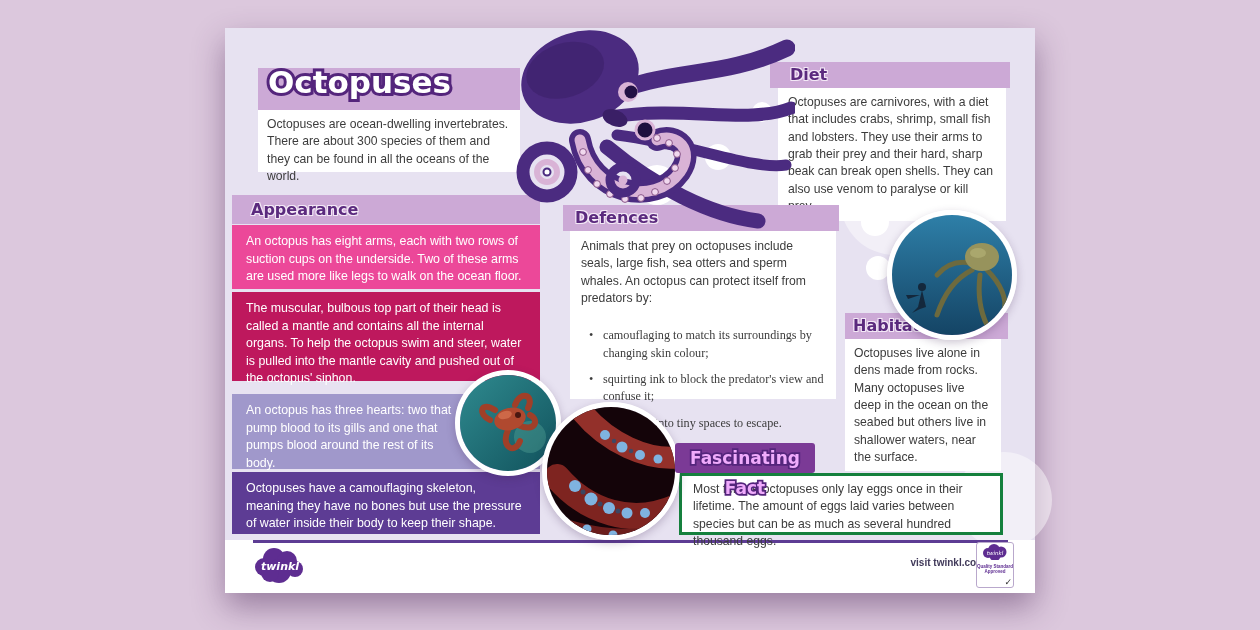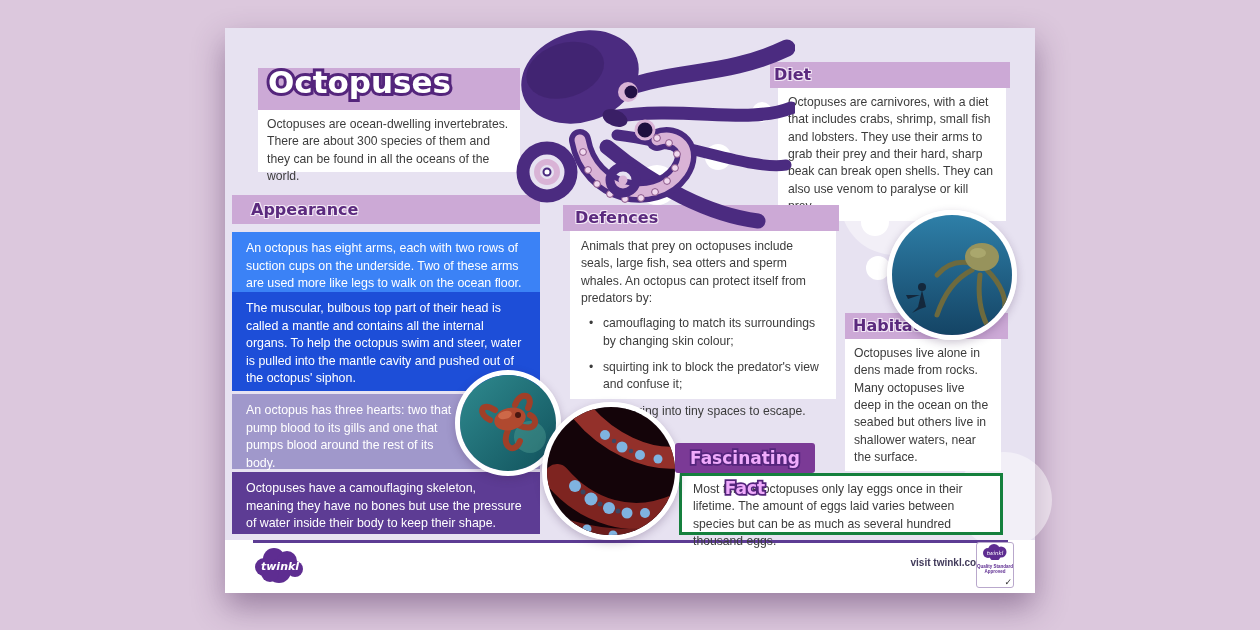--- a/index.html
+++ b/index.html
@@ -24,34 +24,34 @@
           font-weight:bold; font-size:31px; color:#ffffff; z-index:5;
           -webkit-text-stroke:6px #54257c; paint-order:stroke fill; }
 
   .panel { position:absolute; color:#3c3c3c; font-size:12.2px; line-height:1.42; background:#fff; }
   .intro-panel { left:33px; top:82px; width:262px; height:62px; padding:6px 9px; }
 
   .app-band  { left:7px;  top:167px; width:308px; height:29px; }
   .app-band .section-heading { padding-left:19px; line-height:29px; }
   .app-panel { position:absolute; left:7px; width:308px; color:#fff; font-size:12.4px;
                line-height:1.42; padding:8px 14px; }
-  .app-1 { top:204px; height:64px; background:#3b82f6; }
-  .app-2 { top:264px; height:99px; background:#1d4ed8; }
+  .app-1 { top:197px; height:64px; background:#ec4899; }
+  .app-2 { top:264px; height:89px; background:#be185d; }
   .app-3 { top:366px; height:75px; background:#a098cb; }
   .app-3 .txt { display:block; width:212px; }
   .app-4 { top:444px; height:62px; background:#5d3c94; }
 
   .diet-band { left:545px; top:34px; width:240px; height:26px; }
-  .diet-band .section-heading { padding-left:4px; }
+  .diet-band .section-heading { padding-left:20px; }
   .diet-panel { left:553px; top:60px; width:228px; min-height:110px; padding:6px 10px; }
 
   .def-band { left:338px; top:177px; width:276px; height:26px; }
   .def-band .section-heading { padding-left:12px; }
   .def-panel { left:345px; top:203px; width:266px; height:168px; padding:7px 11px; }
-  .def-panel ul { list-style:none; margin-top:8px; }
+  .def-panel ul { list-style:none; margin-top:20px;font-family:Liberation Serif, serif; }
   .def-panel li { position:relative; padding-left:22px; margin-bottom:9px; }
   .def-panel li::before { content:"•"; position:absolute; left:8px; color:#3c3c3c; }
 
   .hab-band { left:620px; top:285px; width:163px; height:26px; }
   .hab-band .section-heading { padding-left:8px; }
   .hab-panel { left:620px; top:311px; width:156px; height:132px; padding:6px 9px; }
 
   .fact-banner { position:absolute; left:450px; top:415px; width:140px; height:30px;
           background:#7b3a96; border-radius:3px; text-align:center; z-index:4; }
   .fact-title { font-family:"DejaVu Sans", sans-serif; font-weight:bold; font-size:17px;

